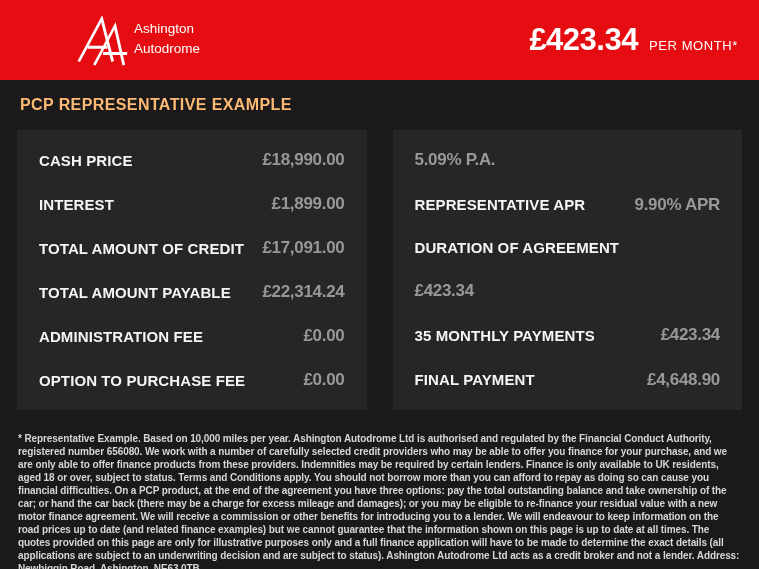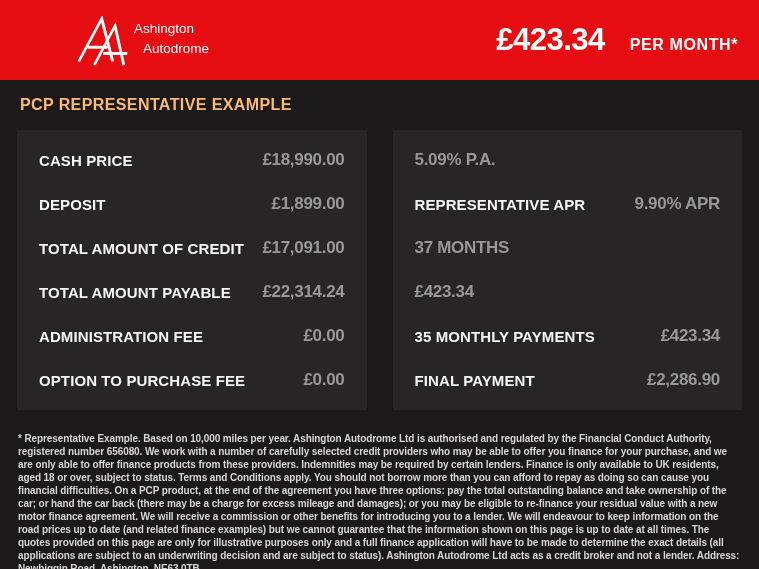--- a/index.html
+++ b/index.html
@@ -15,25 +15,25 @@
   .header{
     height:80px;
     background:#e50d11;
     display:flex;align-items:center;justify-content:space-between;
     box-sizing:border-box;
     padding:0 21px 0 76px;
   }
   .logo{display:flex;align-items:center;}
   .logo-mark{display:block;margin-top:2px;}
   .logo-text{color:#ffffff;font-size:13.5px;line-height:1.5;margin-left:4px;margin-top:-2px;}
-  .logo-text .l2{margin-left:9px;}
+  .logo-text .l2{}
   .logo-text span{display:block;}
   .price{display:flex;align-items:baseline;color:#ffffff;}
   .price .amount{font-size:31px;font-weight:700;letter-spacing:-0.5px;}
-  .price .suffix{font-size:16px;font-weight:700;letter-spacing:0.6px;margin-left:25px;}
+  .price .suffix{font-size:13px;font-weight:400;letter-spacing:0.6px;margin-left:11px;}
 
   
   .page-title{
     margin:16px 0 0 20px;
     color:#fdba74;
     font-size:16px;font-weight:700;letter-spacing:0.4px;
   }
 
   
   .panels{
@@ -96,21 +96,21 @@
   <h1 class="page-title">PCP REPRESENTATIVE EXAMPLE</h1>
 
   <div class="panels">
 
     <section class="panel">
       <div class="row">
         <span class="lbl">CASH PRICE</span>
         <span class="val">£18,990.00</span>
       </div>
       <div class="row">
-        <span class="lbl">DEPOSIT</span>
+        <span class="lbl">INTEREST</span>
         <span class="val">£1,899.00</span>
       </div>
       <div class="row">
         <span class="lbl">TOTAL AMOUNT OF CREDIT</span>
         <span class="val">£17,091.00</span>
       </div>
       <div class="row">
         <span class="lbl">TOTAL AMOUNT PAYABLE</span>
         <span class="val">£22,314.24</span>
       </div>
@@ -126,32 +126,32 @@
 
     <section class="panel">
       <div class="row">
         <span class="val">5.09% P.A.</span>
       </div>
       <div class="row">
         <span class="lbl">REPRESENTATIVE APR</span>
         <span class="val">9.90% APR</span>
       </div>
       <div class="row">
-        <span class="val">37 MONTHS</span>
+        <span class="lbl">DURATION OF AGREEMENT</span>
       </div>
       <div class="row">
         <span class="val">£423.34</span>
       </div>
       <div class="row">
         <span class="lbl">35 MONTHLY PAYMENTS</span>
         <span class="val">£423.34</span>
       </div>
       <div class="row">
         <span class="lbl">FINAL PAYMENT</span>
-        <span class="val">£2,286.90</span>
+        <span class="val">£4,648.90</span>
       </div>
     </section>
 
   </div>
 
   <p class="disclaimer">* Representative Example. Based on 10,000 miles per year. Ashington Autodrome Ltd is authorised and regulated by the Financial Conduct Authority, registered number 656080. We work with a number of carefully selected credit providers who may be able to offer you finance for your purchase, and we are only able to offer finance products from these providers. Indemnities may be required by certain lenders. Finance is only available to UK residents, aged 18 or over, subject to status. Terms and Conditions apply. You should not borrow more than you can afford to repay as doing so can cause you financial difficulties. On a PCP product, at the end of the agreement you have three options: pay the total outstanding balance and take ownership of the car; or hand the car back (there may be a charge for excess mileage and damages); or you may be eligible to re-finance your residual value with a new motor finance agreement. We will receive a commission or other benefits for introducing you to a lender. We will endeavour to keep information on the road prices up to date (and related finance examples) but we cannot guarantee that the information shown on this page is up to date at all times. The quotes provided on this page are only for illustrative purposes only and a full finance application will have to be made to determine the exact details (all applications are subject to an underwriting decision and are subject to status). Ashington Autodrome Ltd acts as a credit broker and not a lender. Address: Newbiggin Road, Ashington, NE63 0TB</p>
 
 </div>
 
 </body></html>

